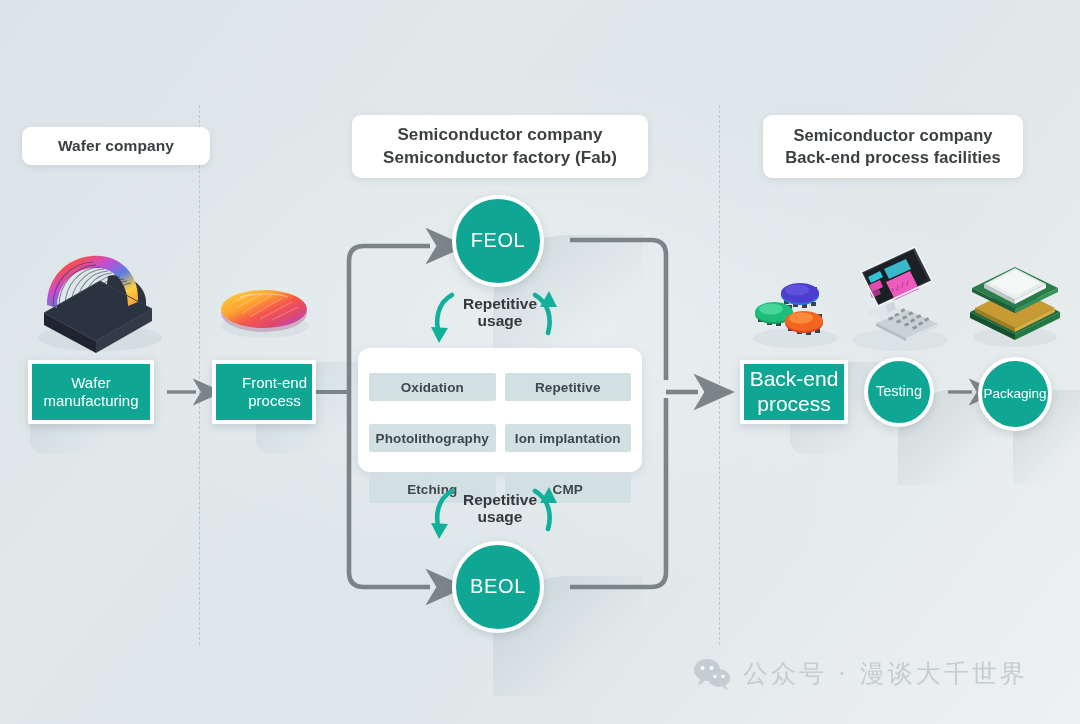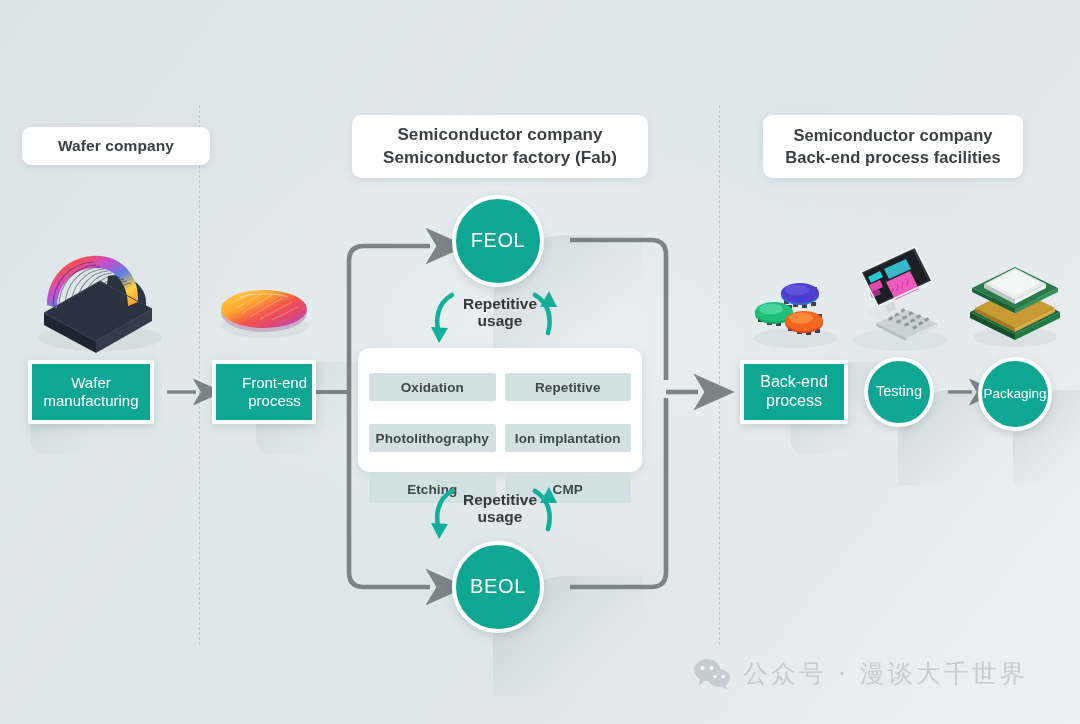--- a/index.html
+++ b/index.html
@@ -338,21 +338,21 @@
   </div>
 
   <div class="node circle" style="left:452px;top:195px;width:92px;height:92px;font-size:20px;letter-spacing:.6px;z-index:5;">
     <span>FEOL</span>
   </div>
 
   <div class="node circle" style="left:452px;top:541px;width:92px;height:92px;font-size:20px;letter-spacing:.6px;z-index:5;">
     <span>BEOL</span>
   </div>
 
-  <div class="node rect" style="left:740px;top:360px;width:108px;height:64px;font-size:16px;flex-direction:column;z-index:5;">
+  <div class="node rect" style="left:740px;top:360px;width:108px;height:64px;font-size:21px;flex-direction:column;z-index:5;">
     <span>Back-end</span>
     <span>process</span>
   </div>
 
   <div class="node circle" style="left:864px;top:357px;width:70px;height:70px;font-size:14.5px;z-index:5;">
     <span>Testing</span>
   </div>
 
   <div class="node circle" style="left:978px;top:357px;width:74px;height:74px;font-size:13.5px;z-index:5;">
     <span>Packaging</span>

